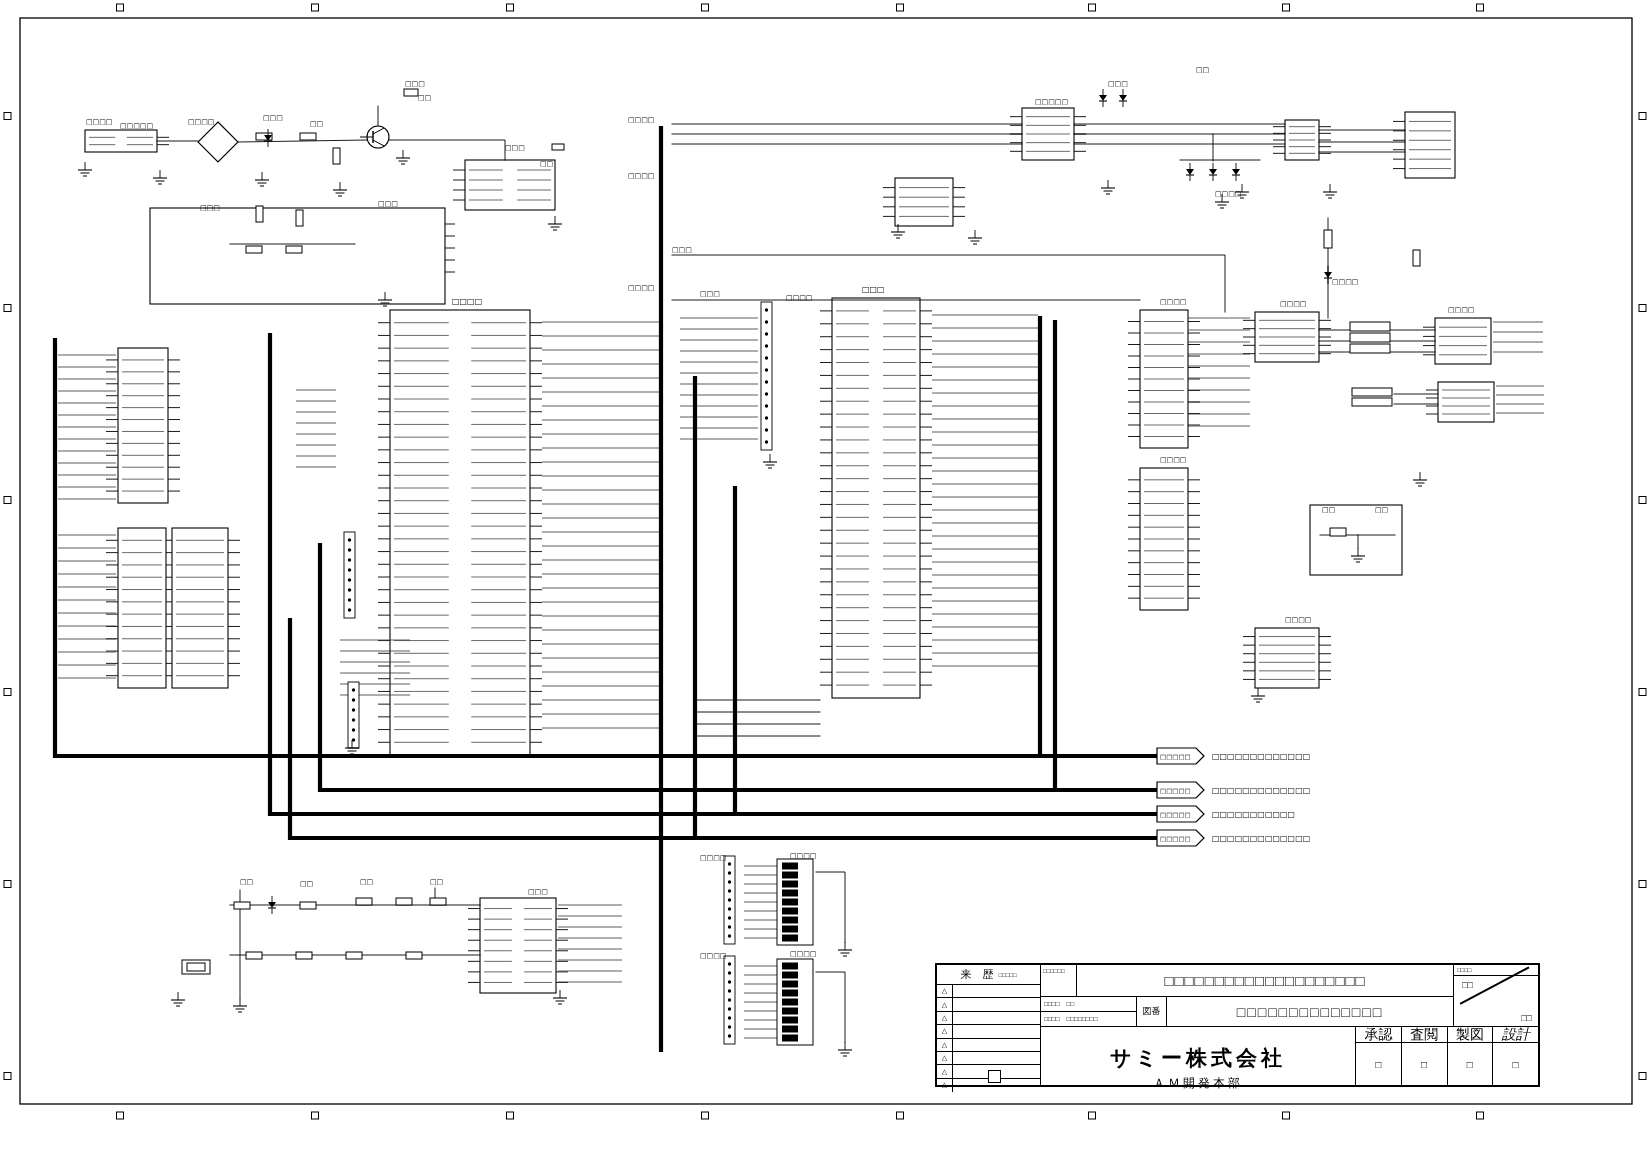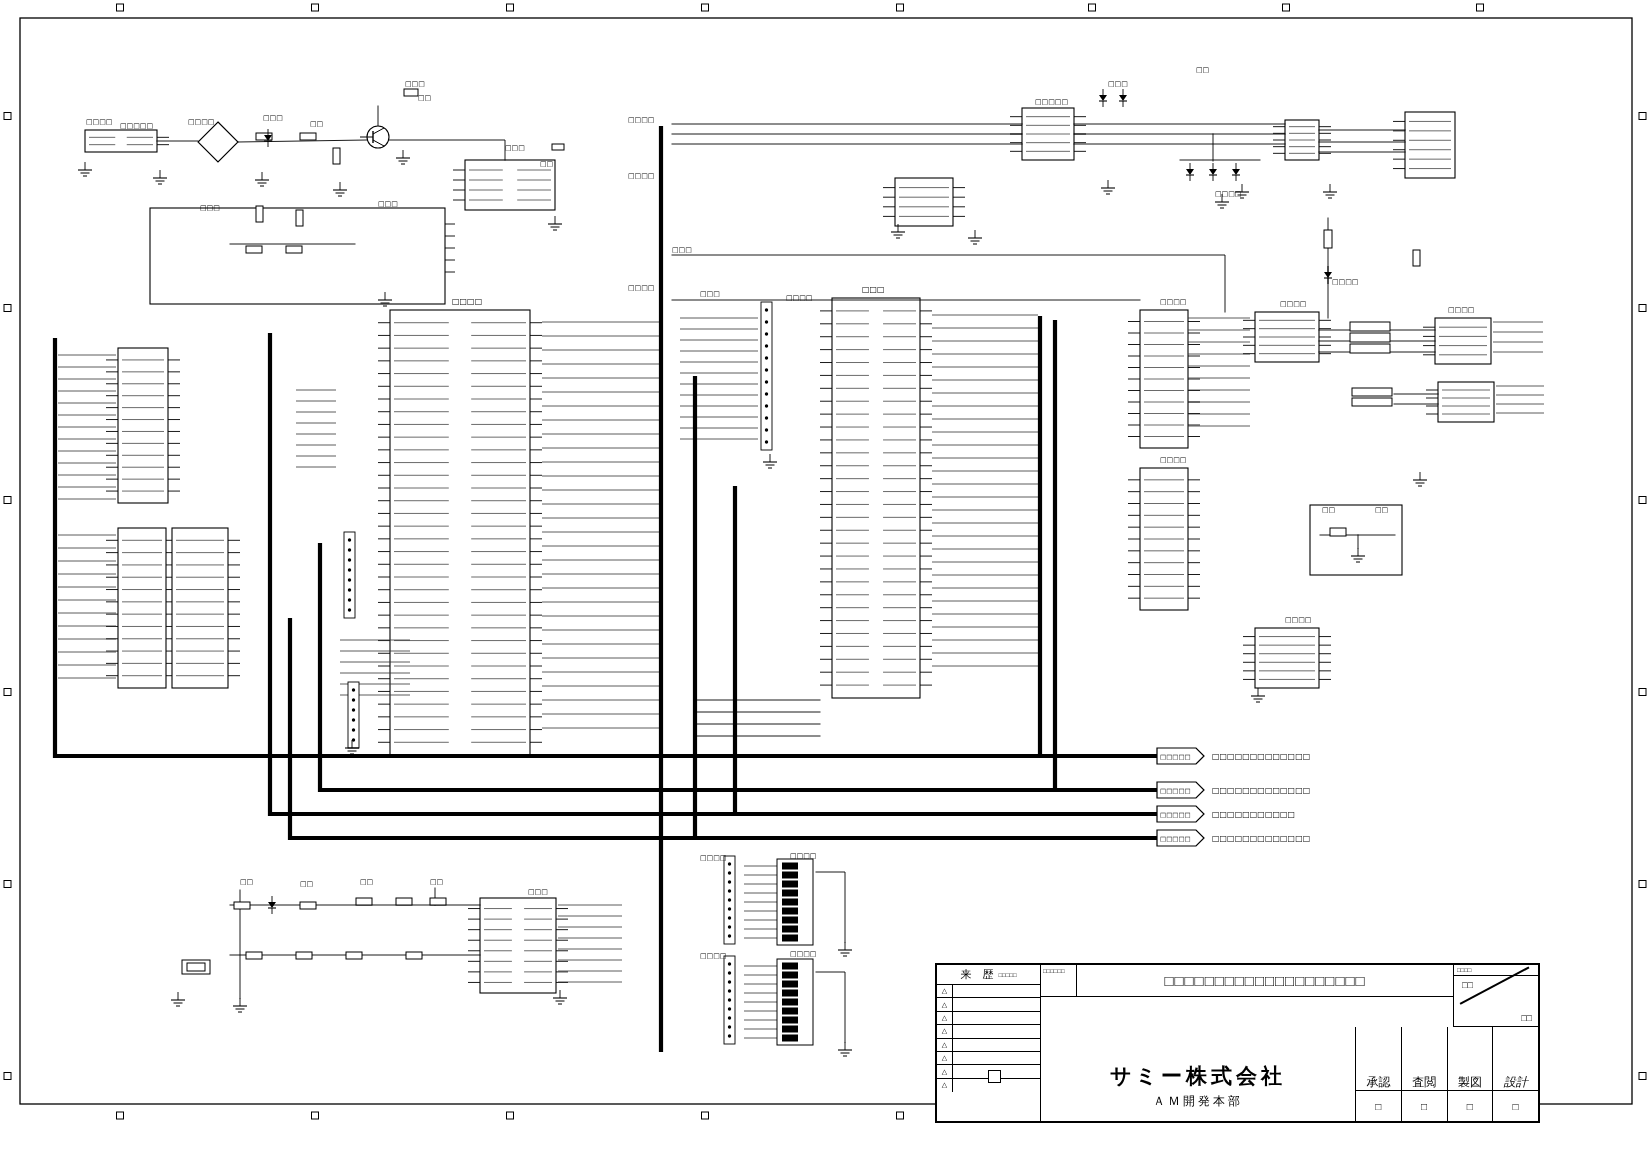--- a/index.html
+++ b/index.html
@@ -1,21 +1,21 @@
 <!DOCTYPE html>
 <html><head>
 <meta charset="utf-8">
 <style>
   html,body{margin:0;padding:0;background:#e8e8e8;}
   #sheet{position:relative;width:1650px;height:1166px;background:#ffffff;overflow:hidden;
          font-family:"Liberation Sans",sans-serif;color:#000;}
   #schem{position:absolute;left:0;top:0;}
   svg text{font-family:"DejaVu Sans",sans-serif;}
   
-  #titleblock{position:absolute;left:935px;top:963px;width:605px;height:160px;
+  #titleblock{position:absolute;left:935px;top:963px;width:605px;height:124px;
     border:2px solid #000;background:#fff;box-sizing:border-box;}
   #titleblock *{box-sizing:border-box;}
   .tb-history{position:absolute;left:0;top:0;width:104px;height:100%;border-right:1.5px solid #000;}
   .tb-h-header{height:20px;border-bottom:1px solid #000;display:flex;align-items:center;justify-content:center;gap:5px;font-size:11px;}
   .tb-h-note{font-size:6px;}
   .tb-h-row{height:13.4px;border-bottom:1px solid #000;display:flex;}
   .tb-h-row:last-child{border-bottom:none;}
   .tb-h-marker{width:16px;border-right:1px solid #000;font-size:7px;display:flex;align-items:center;justify-content:center;}
   .tb-main{position:absolute;left:104px;top:0;right:0;height:100%;}
   .tb-rowA{position:absolute;left:0;top:0;right:85px;height:32px;border-bottom:1px solid #000;display:flex;}
@@ -33,21 +33,21 @@
   .tb-info-r:first-child{border-bottom:1px solid #000;}
   .tb-zuban{width:30px;border-right:1px solid #000;display:flex;align-items:center;justify-content:center;font-size:9px;}
   .tb-number{flex:1;display:flex;align-items:center;justify-content:center;font-size:14px;letter-spacing:2px;font-weight:600;white-space:nowrap;overflow:hidden;}
   .tb-rowC{position:absolute;left:0;top:62px;right:0;bottom:0;display:flex;}
   .tb-company{width:315px;border-right:1px solid #000;display:flex;flex-direction:column;align-items:center;justify-content:center;}
   .tb-co{font-size:21px;font-weight:bold;letter-spacing:4px;white-space:nowrap;margin-top:24px;}
   .tb-div{font-size:12px;letter-spacing:3px;margin-top:3px;white-space:nowrap;}
   .tb-appr{flex:1;display:flex;}
   .appr-col{flex:1;display:flex;flex-direction:column;border-right:1px solid #000;}
   .appr-col:last-child{border-right:none;font-style:italic;}
-  .appr-h{height:16px;border-bottom:1px solid #000;font-size:12px;display:flex;align-items:center;justify-content:center;margin-top:48px;}
+  .appr-h{height:16px;border-bottom:1px solid #000;font-size:14px;display:flex;align-items:center;justify-content:center;}
   .appr-s{flex:1;display:flex;align-items:center;justify-content:center;font-size:10px;}
   .small-page-box{position:absolute;left:988px;top:1070px;width:11px;height:11px;border:1.2px solid #000;background:#fff;}
 </style>
 </head>
 <body>
 
 <div id="sheet">
 
   <svg id="schem" width="1650" height="1166" viewBox="0 0 1650 1166">
       <rect x="20" y="18" width="1612" height="1086" fill="none" stroke="#000" stroke-width="1.3"></rect>
@@ -1221,20 +1221,28 @@
         <div class="tb-title">□□□□□□□□□□□□□□□□□□□□</div>
       </div>
       <div class="tb-scale">
         <div class="tb-scale-h">□□□□</div>
         <div class="tb-scale-b">
           <span class="tb-sA">□□</span>
           <div class="tb-diag"></div>
           <span class="tb-sB">□□</span>
         </div>
       </div>
+      <div class="tb-rowB">
+        <div class="tb-info">
+          <div class="tb-info-r">□□□□　□□</div>
+          <div class="tb-info-r">□□□□　□□□□□□□□</div>
+        </div>
+        <div class="tb-zuban">図番</div>
+        <div class="tb-number">□□□□□□□□□□□□□□</div>
+      </div>
       <div class="tb-rowC">
         <div class="tb-company">
           <div class="tb-co">サミー株式会社</div>
           <div class="tb-div">ＡＭ開発本部</div>
         </div>
         <div class="tb-appr">
           <div class="appr-col">
             <div class="appr-h">承認</div>
             <div class="appr-s">□</div>
           </div>

